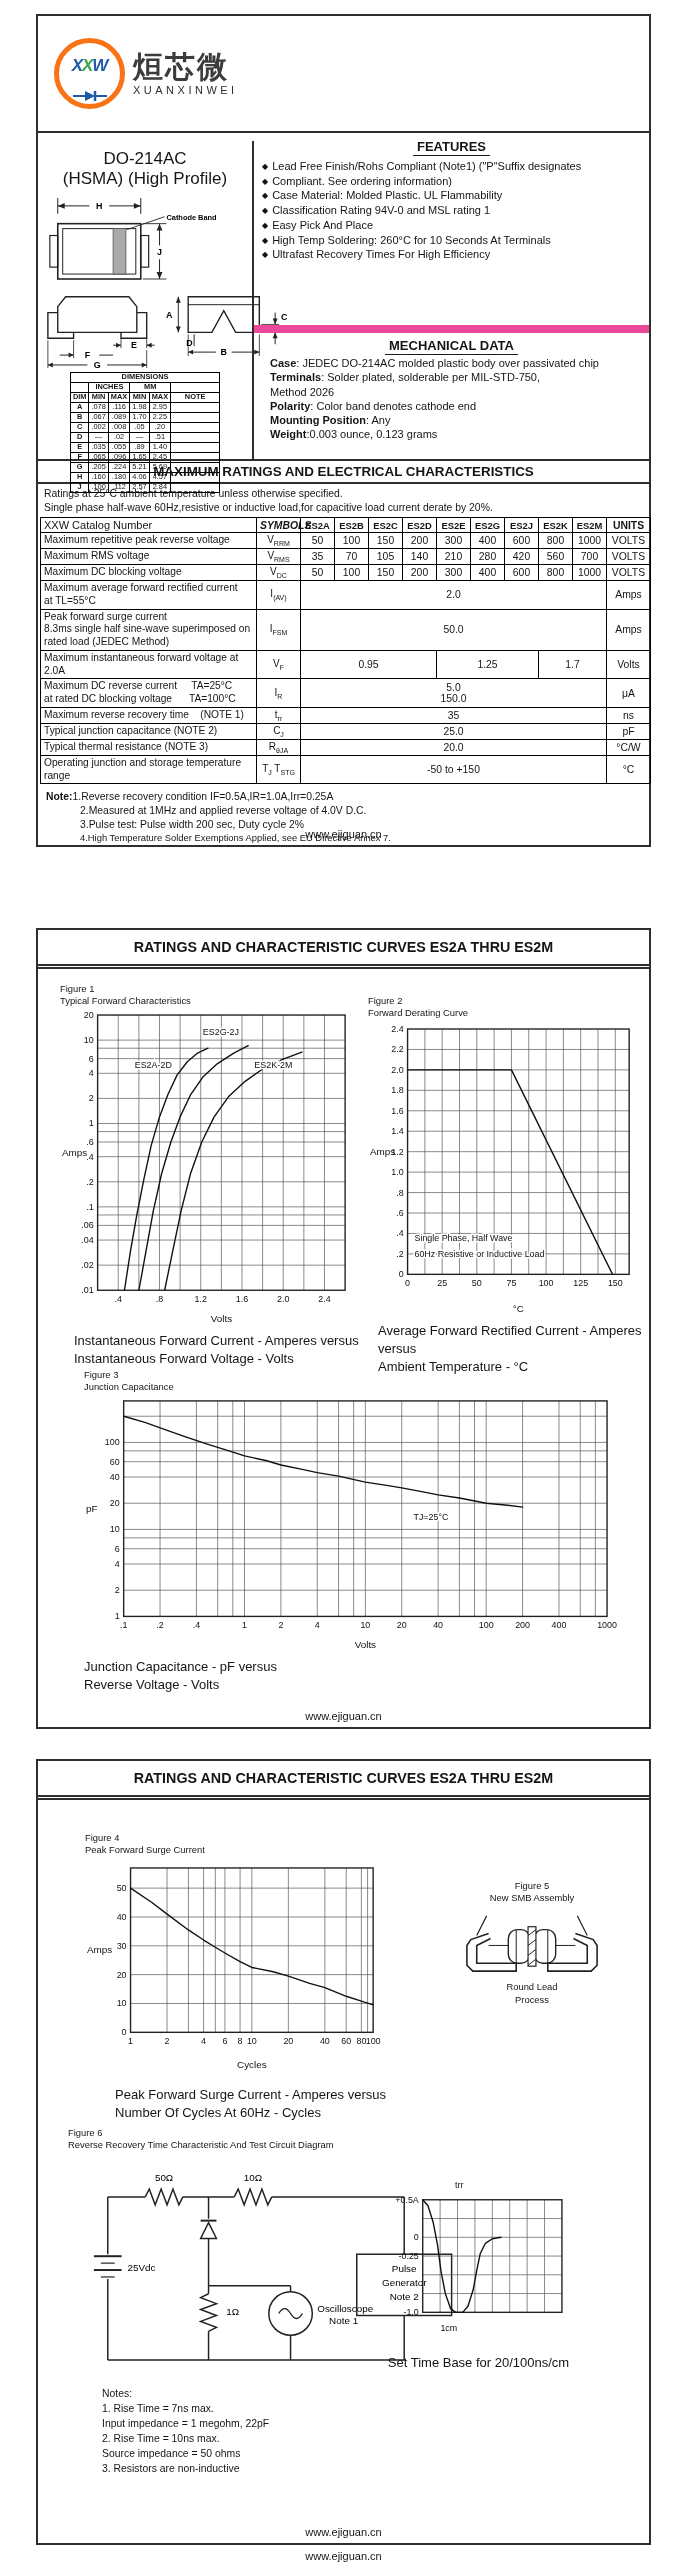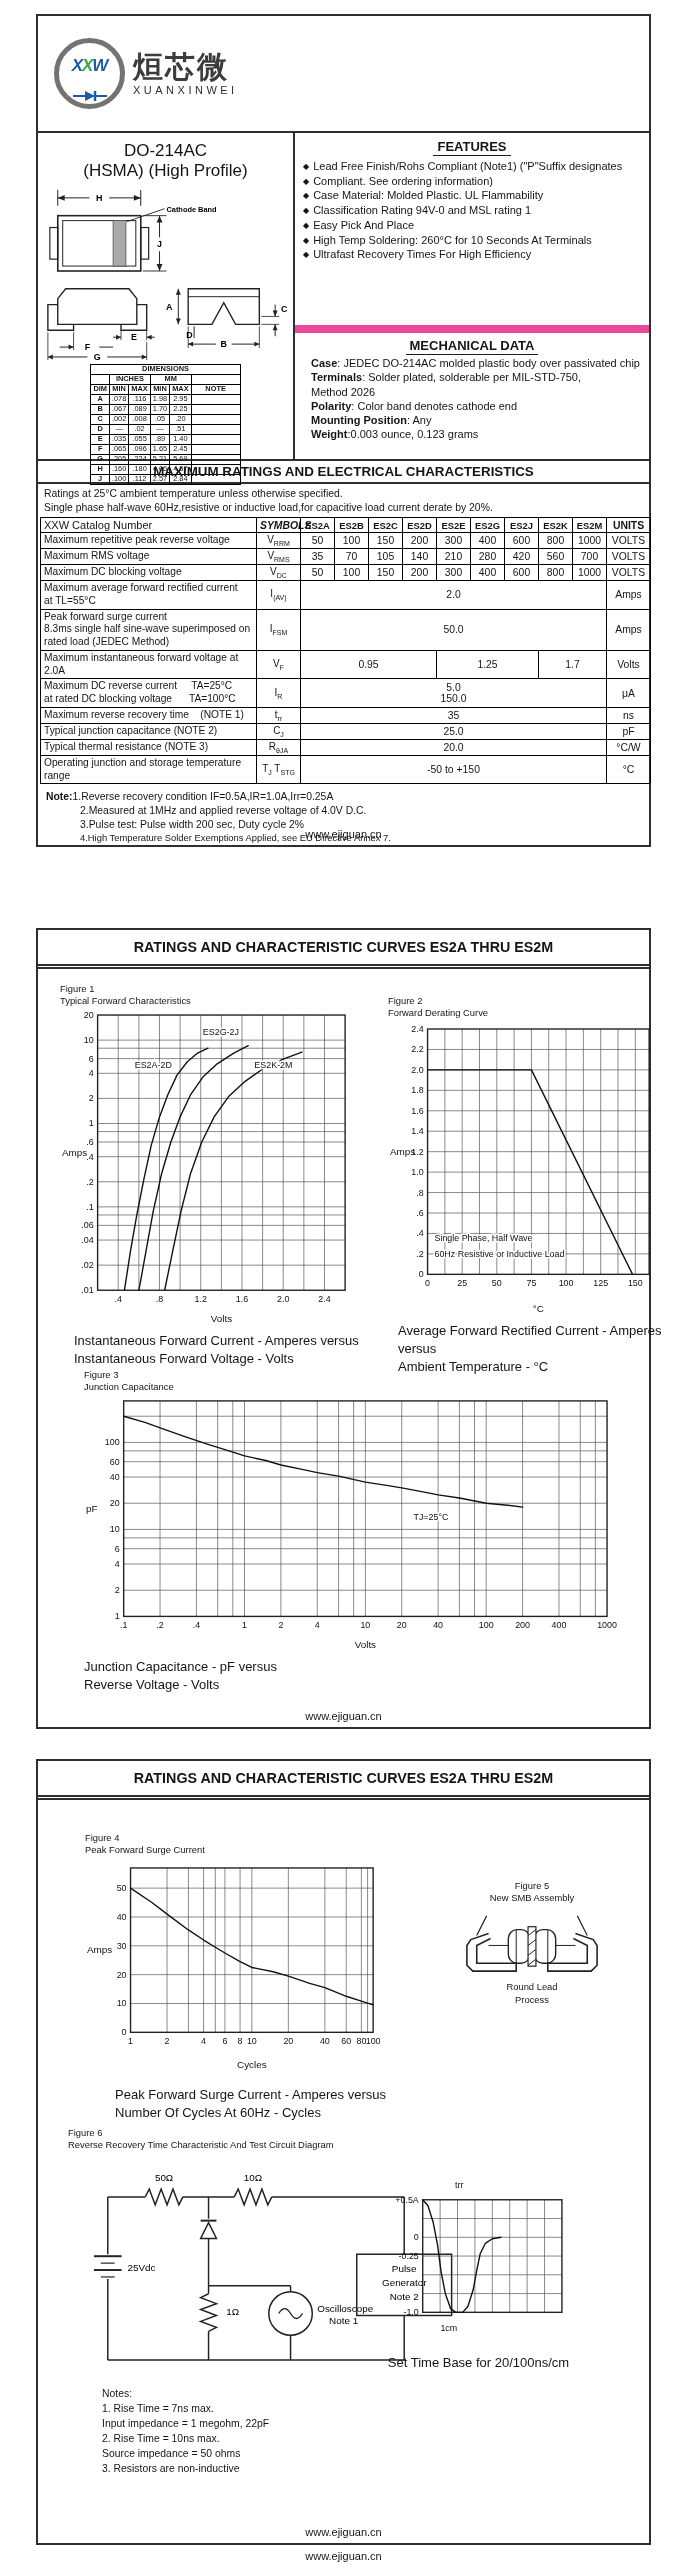--- a/index.html
+++ b/index.html
@@ -4,35 +4,35 @@
 <style>
   html,body{margin:0;padding:0;background:#fff;}
   body{width:687px;height:2576px;position:relative;font-family:"Liberation Sans",sans-serif;color:#151515;}
   .page{position:absolute;left:36px;width:611px;border:2px solid #2e2e2e;background:#fff;}
   #page1{top:14px;height:829px;}
   #page2{top:928px;height:797px;}
   #page3{top:1759px;height:782px;}
   
   .p1-header{height:115px;border-bottom:2px solid #2e2e2e;display:flex;}
   .logo-cell{width:259px;display:flex;align-items:center;padding-left:16px;box-sizing:border-box;}
-  .logo-circle{width:61px;height:61px;border:5px solid #737373;border-radius:50%;position:relative;flex:0 0 auto;}
+  .logo-circle{width:61px;height:61px;border:5px solid #f97316;border-radius:50%;position:relative;flex:0 0 auto;}
   .logo-xxw{position:absolute;top:13px;left:0;width:100%;text-align:center;font-weight:bold;font-style:italic;font-size:17px;color:#1e5aa8;letter-spacing:-1px;}
   .logo-xxw .g{color:#3aa548;}
   .logo-diode{position:absolute;bottom:2px;left:14px;}
   .logo-right{margin-left:8px;}
   .logo-cn{font-size:30px;font-weight:bold;color:#3c3c3c;letter-spacing:2px;line-height:1.05;}
   .logo-en{font-size:11px;color:#2e2e2e;letter-spacing:3.5px;margin-top:2px;}
   .title-cell{flex:1;text-align:center;padding-top:12px;}
   .main-title{font-size:24px;font-weight:bold;color:#1c1c1c;}
   .title-rule{width:228px;height:3px;background:#1c1c1c;margin:5px auto 7px auto;}
   .sub-title{font-size:14.3px;font-weight:bold;}
   .sub-title2{font-size:11px;font-style:italic;margin-top:4px;}
   
   .p1-cols{display:flex;height:326px;border-bottom:2px solid #2e2e2e;}
-  .left-col{width:257px;border-right:2px solid #2e2e2e;box-sizing:border-box;padding-top:8px;}
+  .left-col{width:216px;border-right:2px solid #2e2e2e;box-sizing:border-box;padding-top:8px;margin-top:8px;}
   .pkg-name{text-align:center;font-size:17px;line-height:1.2;}
   .right-col{flex:1;display:flex;flex-direction:column;}
   .features-box{height:200px;border-bottom:8px solid #ec4899;box-sizing:border-box;padding:6px 8px 10px 8px;}
   .sec-title{text-align:center;font-weight:bold;font-size:13px;margin-bottom:2px;}
   .sec-title span{border-bottom:1.5px solid #1c1c1c;padding:0 4px 1px 4px;}
   .feat-list{font-size:11px;line-height:1.34;margin-top:5px;}
   .feat-list .bullet{font-size:8px;vertical-align:1px;margin-right:4px;}
   .mech-box{flex:1;box-sizing:border-box;padding:5px 8px 0 8px;}
   .mech-lines{font-size:11px;line-height:1.3;margin-top:3px;padding-left:8px;}
   
@@ -534,21 +534,21 @@
           <text x="2" y="150">Amps</text>
           <text x="163" y="318" text-anchor="middle">Volts</text>
         </g>
       </svg>
     <div class="caption" style="margin-left:14px;">
       <div>Instantaneous Forward Current - Amperes versus</div>
       <div>Instantaneous Forward Voltage - Volts</div>
     </div>
   </div>
 
-  <div class="figblock" style="left:330px;top:65px;margin-left:20px;">
+  <div class="figblock" style="left:330px;top:65px;">
     <div class="figlabel">
       <div>Figure 2</div>
       <div>Forward Derating Curve</div>
     </div>
     <svg width="275" height="297" viewBox="0 0 278 300">
         <g stroke="#555" stroke-width="0.7">
           <line x1="57.5" y1="10" x2="57.5" y2="258"></line>
           <line x1="75" y1="10" x2="75" y2="258"></line>
           <line x1="92.5" y1="10" x2="92.5" y2="258"></line>
           <line x1="110" y1="10" x2="110" y2="258"></line>

